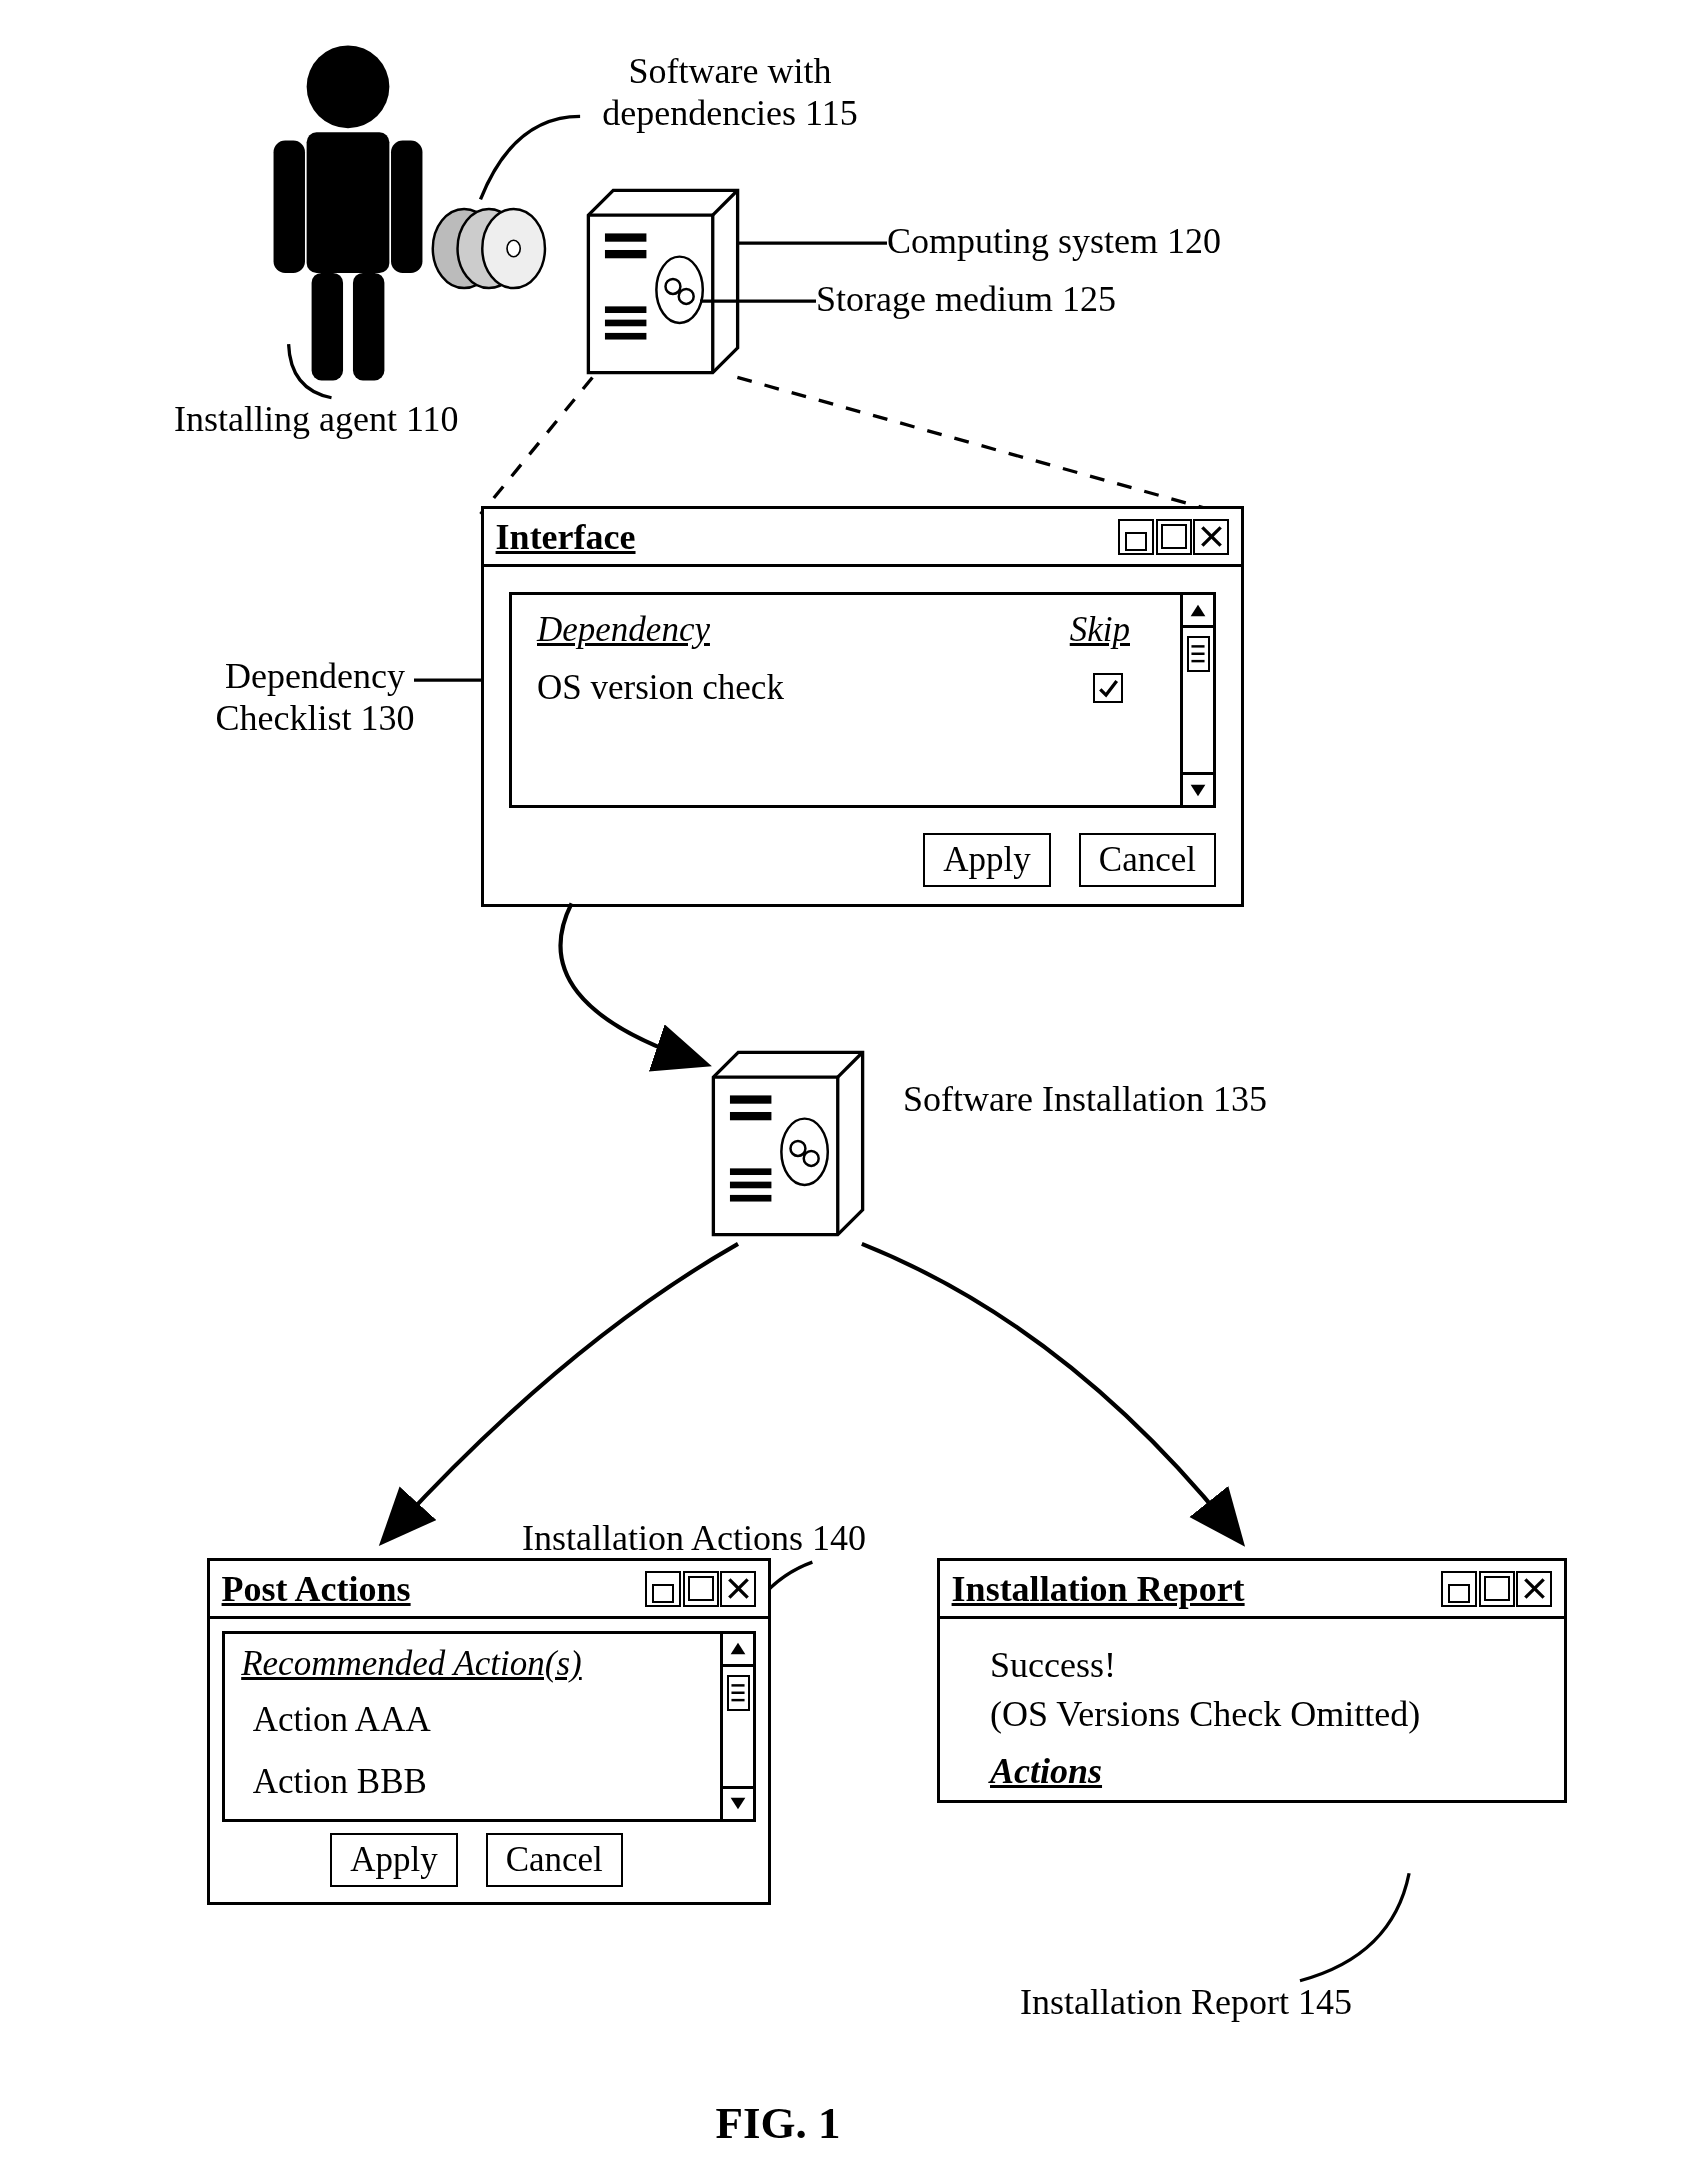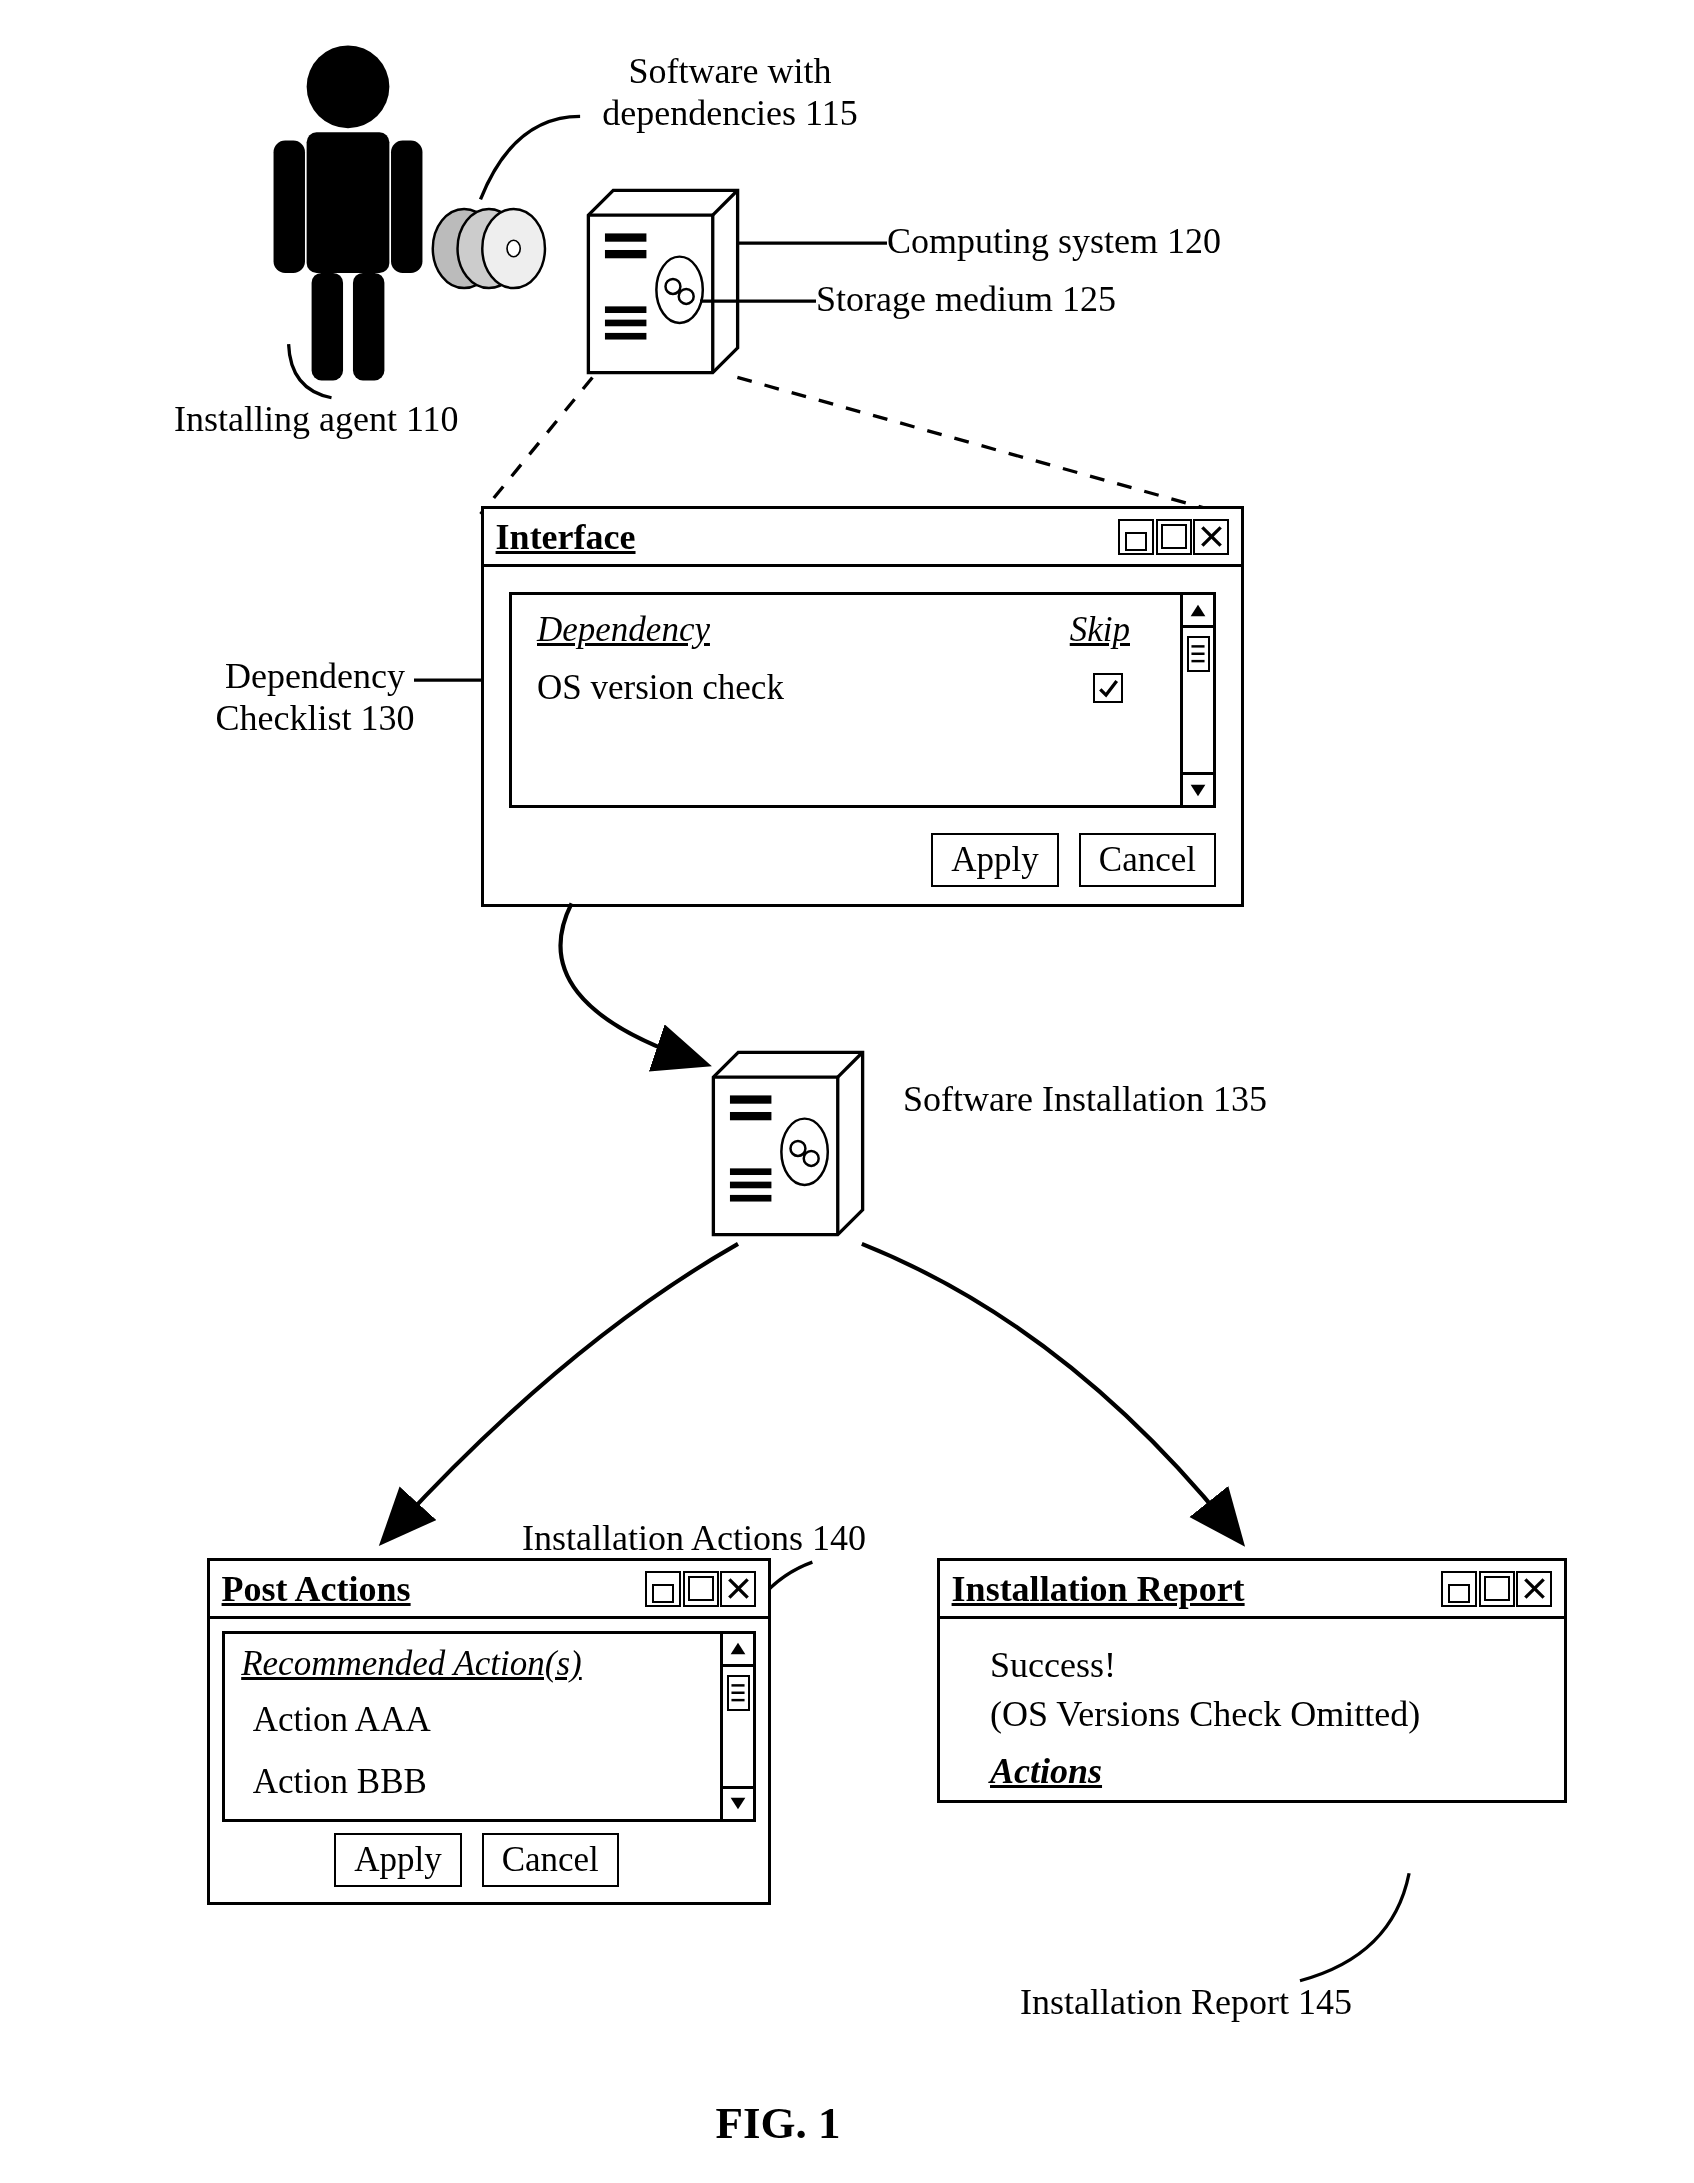--- a/index.html
+++ b/index.html
@@ -46,21 +46,21 @@
     margin: 25px;
     position: relative;
   }
   .btn {
     border: 2.5px solid #000;
     padding: 5px 18px;
     font-size: 35px;
     background: #fff;
     display: inline-block;
   }
-  .btnrow { display: flex; gap: 20px; justify-content: flex-end; padding: 0 25px 16.6px 0; }
+  .btnrow { display: flex; gap: 28px; justify-content: flex-end; padding: 0 25px 16.6px 0; }
   .label { font-size: 36px; }
   .scrollbar {
     position: absolute; top: 0; right: 0; bottom: 0; width: 33px;
     border-left: 3.3px solid #000;
     display: flex; flex-direction: column; justify-content: space-between;
     align-items: center;
   }
   .scrollbar .arrow { width: 100%; height: 33px; display:flex; align-items:center; justify-content:center; border-bottom: 3.3px solid #000; }
   .scrollbar .arrowb { border-top: 3.3px solid #000; border-bottom: none; }
   .scrollbar .thumb { width: 23px; height: 36px; border: 2.5px solid #000; margin-top: 3.3px; }

